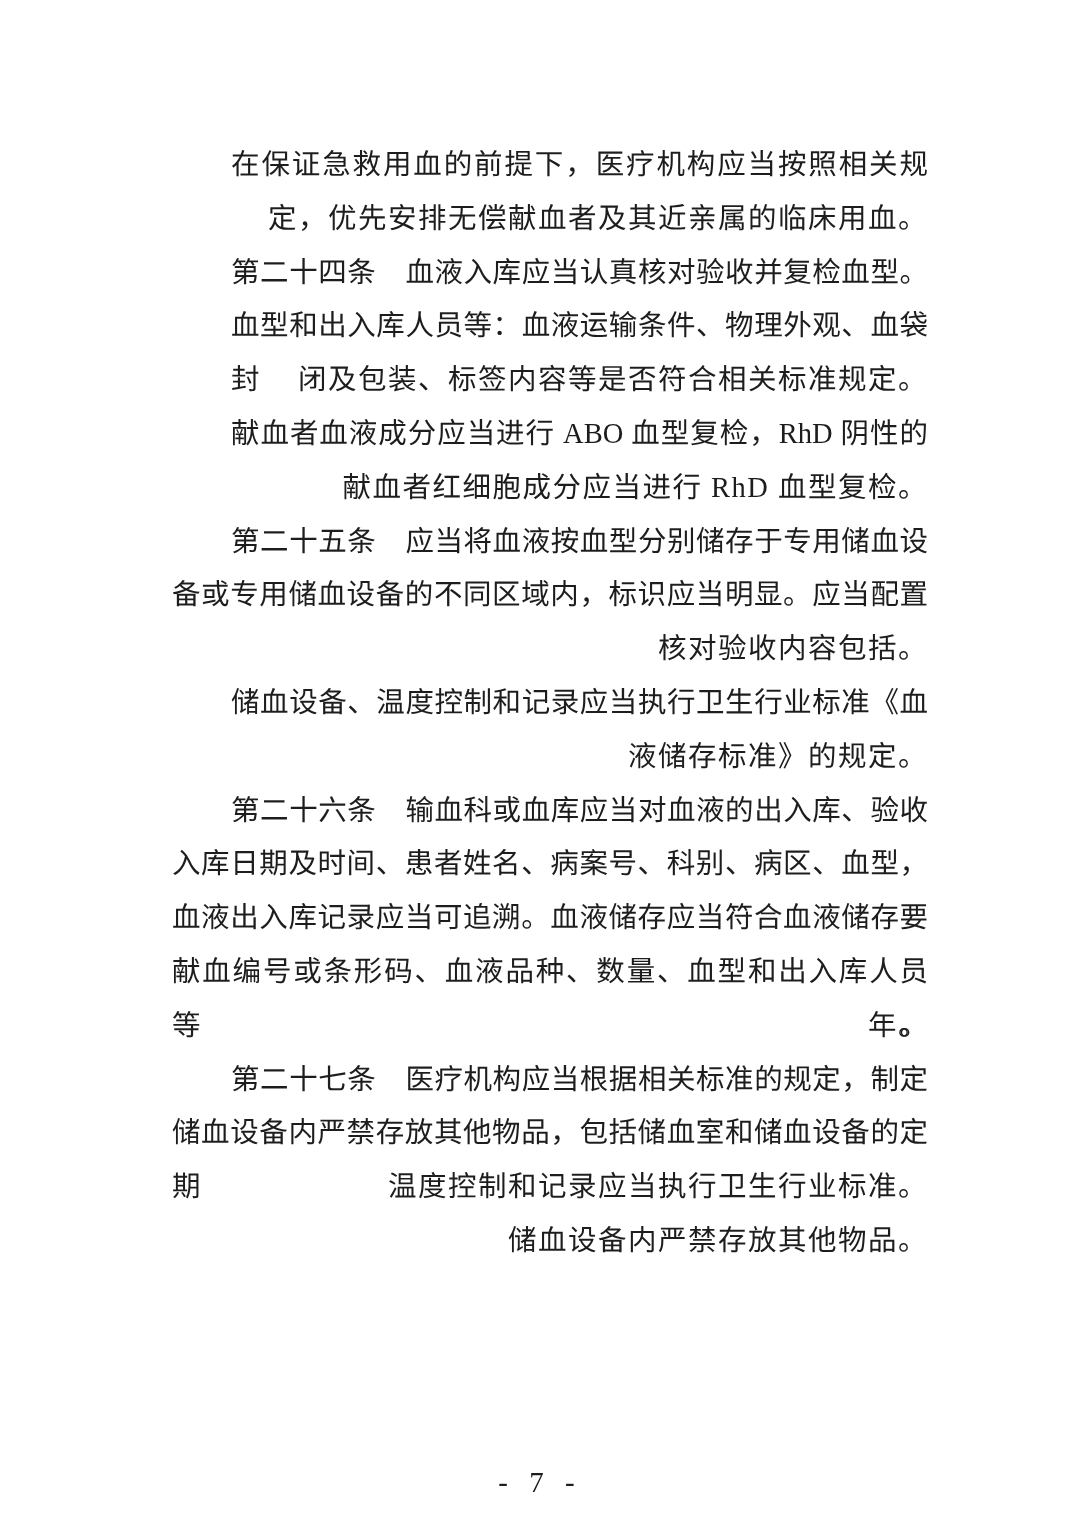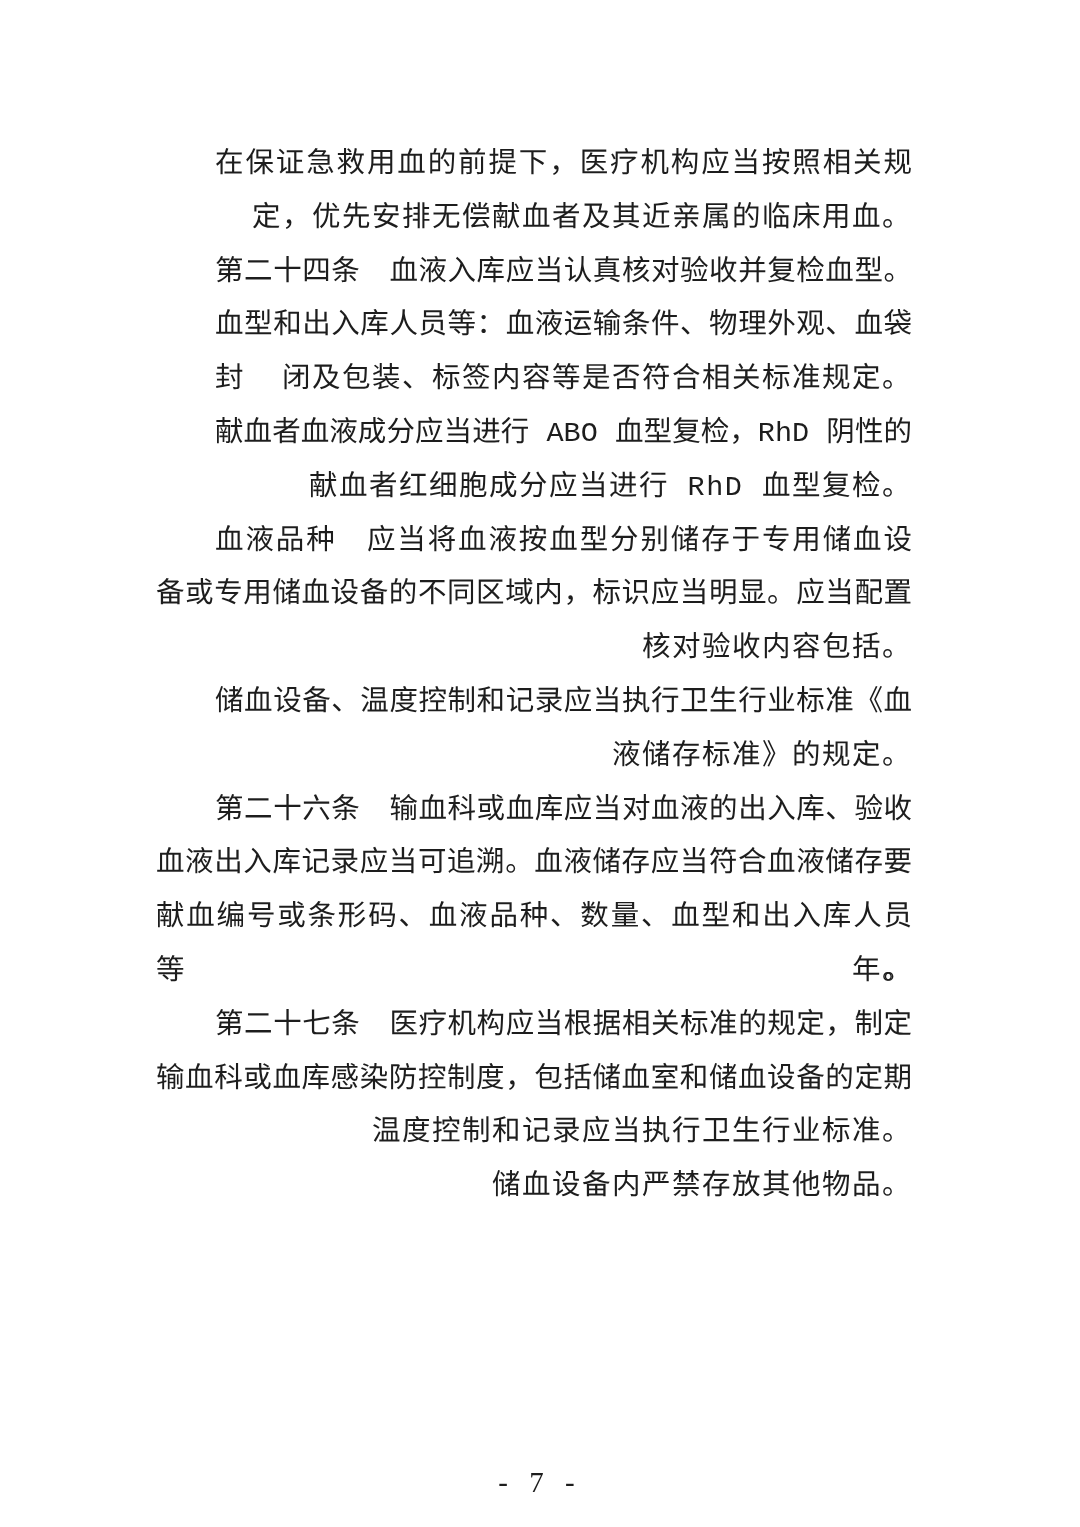--- a/index.html
+++ b/index.html
@@ -10,24 +10,23 @@
     position: relative;
     width: 1080px;
     height: 1527px;
     background: #ffffff;
     overflow: hidden;
     font-family: "Liberation Serif", "DejaVu Serif", serif;
     color: #1d1d1d;
   }
   .text-block {
     position: absolute;
-    left: 156px;
+    left: 172px;
     top: 138px;
     width: 756px;
-    font-family: Liberation Mono, monospace;
   }
   .line {
     height: 53.8px;
     line-height: 53.8px;
     font-size: 28.5px;
     letter-spacing: 1.5px;
     white-space: nowrap;
     text-align: right;
   }
   .line.flush {
@@ -57,28 +56,29 @@
 
 <div class="page">
   <div class="text-block">
       <div class="line indent flush">在保证急救用血的前提下，医疗机构应当按照相关规</div>
       <div class="line">定，优先安排无偿献血者及其近亲属的临床用血。</div>
       <div class="line indent flush">第二十四条　血液入库应当认真核对验收并复检血型。</div>
       <div class="line indent flush">血型和出入库人员等：血液运输条件、物理外观、血袋封</div>
       <div class="line">闭及包装、标签内容等是否符合相关标准规定。</div>
       <div class="line indent flush">献血者血液成分应当进行 ABO 血型复检，RhD 阴性的</div>
       <div class="line">献血者红细胞成分应当进行 RhD 血型复检。</div>
-      <div class="line indent flush">血液品种　应当将血液按血型分别储存于专用储血设</div>
+      <div class="line indent flush">第二十五条　应当将血液按血型分别储存于专用储血设</div>
       <div class="line flush">备或专用储血设备的不同区域内，标识应当明显。应当配置</div>
       <div class="line">核对验收内容包括。</div>
       <div class="line indent flush">储血设备、温度控制和记录应当执行卫生行业标准《血</div>
       <div class="line">液储存标准》的规定。</div>
       <div class="line indent flush">第二十六条　输血科或血库应当对血液的出入库、验收</div>
+      <div class="line flush">入库日期及时间、患者姓名、病案号、科别、病区、血型，</div>
       <div class="line flush">血液出入库记录应当可追溯。血液储存应当符合血液储存要</div>
       <div class="line flush">献血编号或条形码、血液品种、数量、血型和出入库人员等。</div>
       <div class="line">年。</div>
       <div class="line indent flush">第二十七条　医疗机构应当根据相关标准的规定，制定</div>
-      <div class="line flush">输血科或血库感染防控制度，包括储血室和储血设备的定期</div>
+      <div class="line flush">储血设备内严禁存放其他物品，包括储血室和储血设备的定期</div>
       <div class="line">温度控制和记录应当执行卫生行业标准。</div>
       <div class="line indent">储血设备内严禁存放其他物品。</div>
     </div>
   <div class="page-number">- 7 -</div>
 </div>
 
 </body></html>

